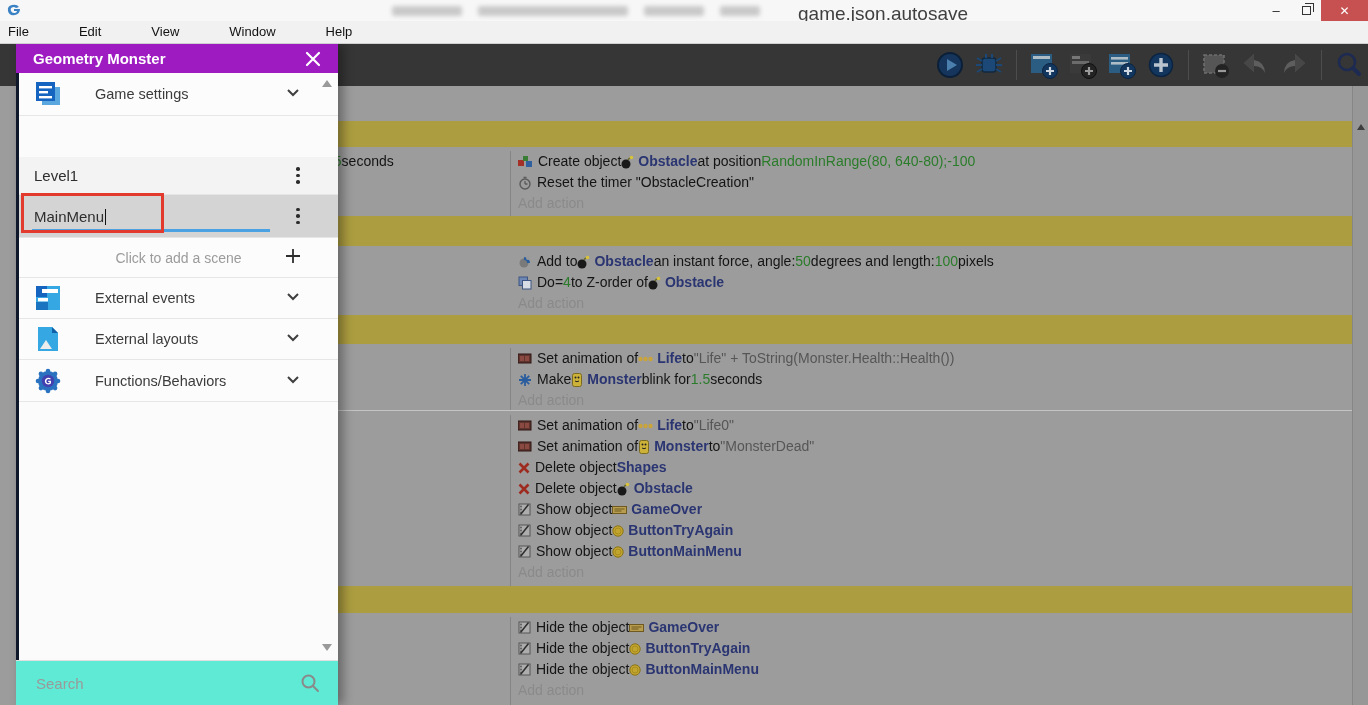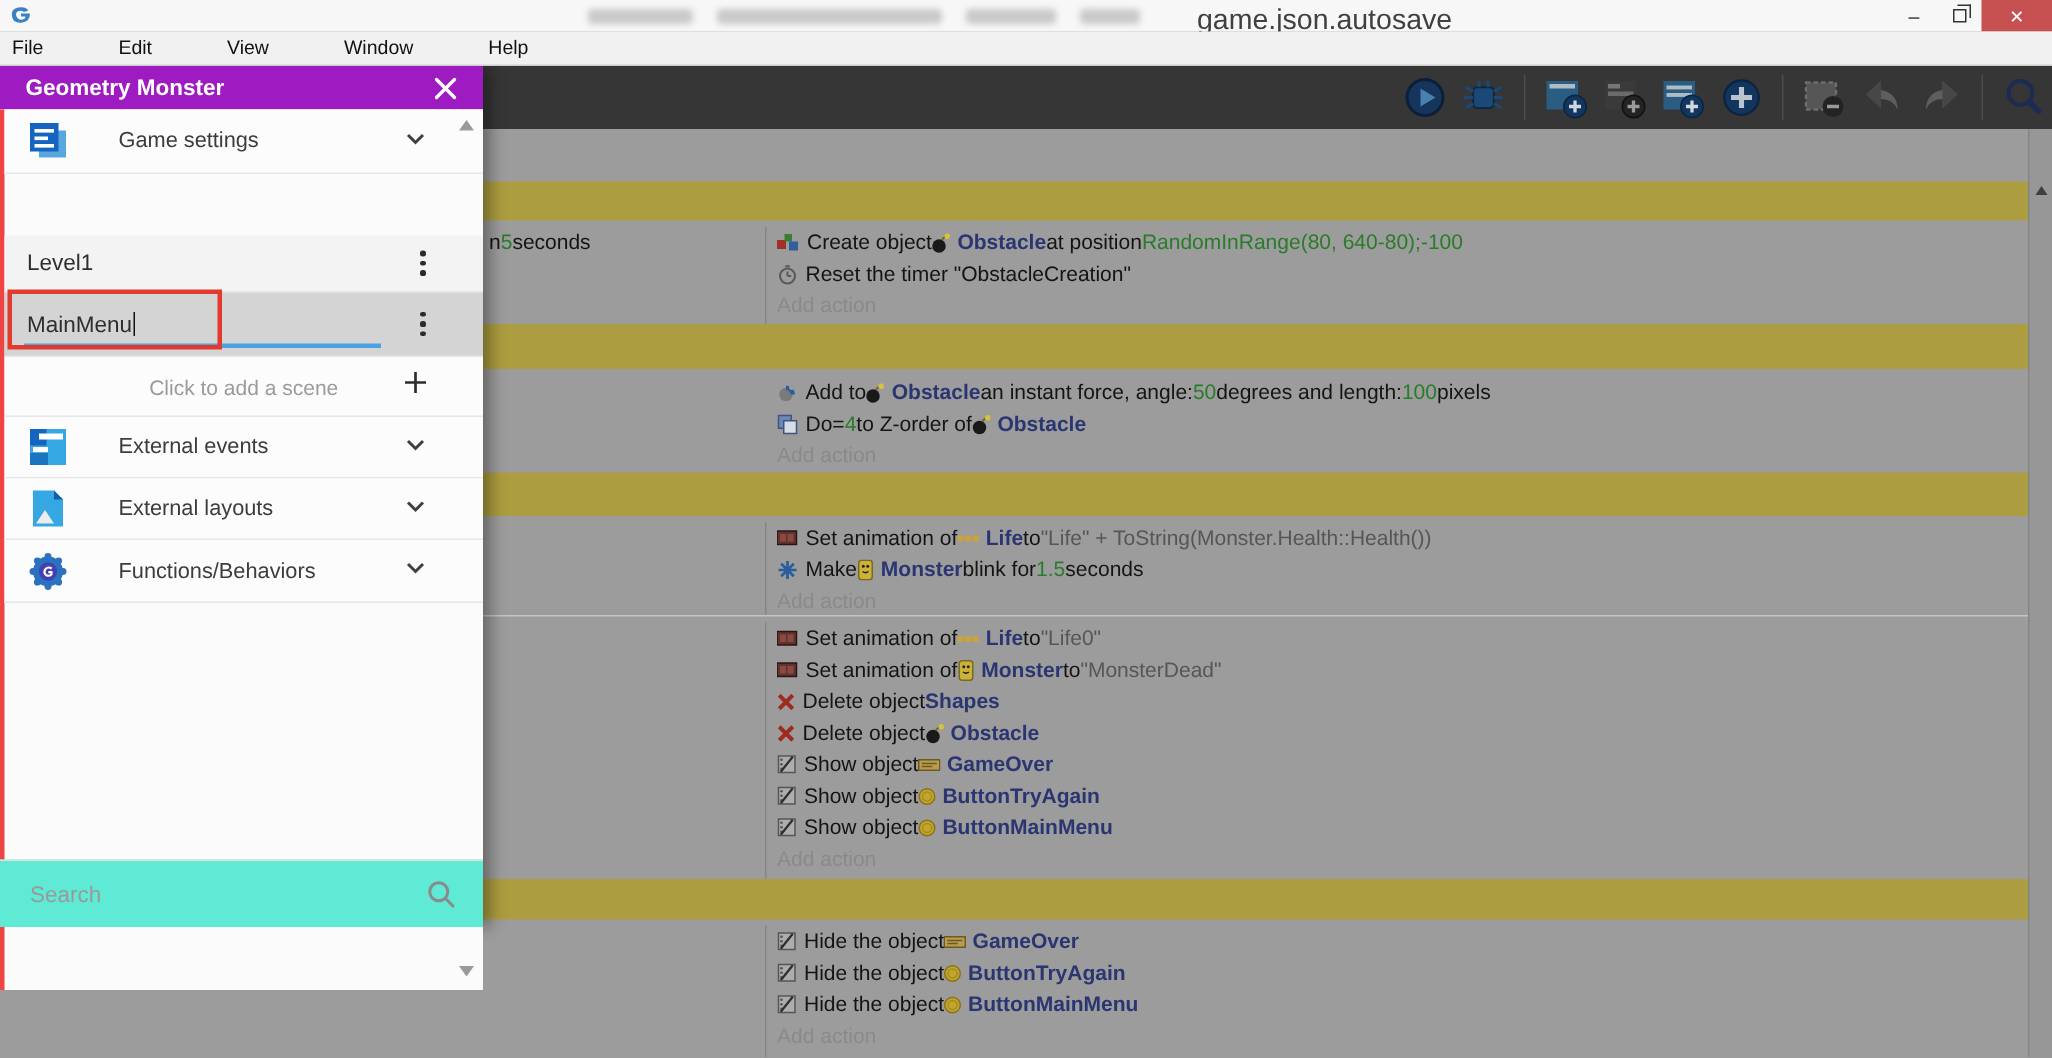--- a/index.html
+++ b/index.html
@@ -43,25 +43,25 @@
   .seg-string { color:#565656; }
   .seg-muted  { color:#8a8a8a; }
   .aicon { display:inline-flex; align-items:center; margin-right:4px; }
   .aicon.lead { margin-right:5px; }
   .div-top { border-top:1px solid #c4c4c4; }
 
   #events-scrollbar { position:absolute; left:1352px; top:86px; width:16px; height:619px; background:#979797; border-left:1px solid #868686; z-index:1; }
   #ev-sb-up { position:absolute; left:4px; top:38px; width:0; height:0; border-left:4px solid transparent; border-right:4px solid transparent; border-bottom:6px solid #3e3e3e; }
 
   
-  #drawer { position:absolute; left:0; top:44px; width:322px; height:574px; z-index:20; box-shadow:5px 0 10px rgba(0,0,0,0.35); background:#fbfbfb; }
+  #drawer { position:absolute; left:16px; top:44px; width:322px; height:661px; z-index:20; box-shadow:5px 0 10px rgba(0,0,0,0.35); background:#fbfbfb; }
   #drawer-header { position:absolute; left:0; top:0; width:322px; height:29px; background:#9d1bc1; display:flex; align-items:center; }
   #drawer-title { color:#fff; font-weight:bold; font-size:15px; margin-left:17px; }
   #drawer-close { position:absolute; right:16px; top:6px; width:18px; height:18px; display:flex; align-items:center; justify-content:center; }
-  #drawer-body { position:absolute; left:0; top:29px; width:322px; height:587px; background:#fbfbfb; border-left:3px solid #ef4444; }
+  #drawer-body { position:absolute; left:0; top:29px; width:322px; height:587px; background:#fbfbfb; border-left:3px solid #0f172a; }
   .pm-row { position:absolute; left:0; width:319px; display:flex; align-items:center; border-bottom:1px solid #e6e6e6; background:#fcfcfc; }
   .pm-icon { margin-left:15px; width:28px; height:28px; flex:none; }
   .pm-label { margin-left:33px; font-size:14.5px; color:#3c3c3c; }
   .pm-chevron { position:absolute; right:36px; }
   .pm-kebab { position:absolute; right:33px; width:14px; height:20px; display:flex; flex-direction:column; align-items:center; justify-content:center; gap:3px; }
   .pm-kebab i { width:3.5px; height:3.5px; background:#2b2b2b; border-radius:50%; }
   .scene-name { margin-left:15px; font-size:15px; color:#2e2e2e; }
   #row-add-scene { justify-content:center; }
   #add-scene-label { font-size:14px; color:#9b9b9b; }
   #add-scene-plus { position:absolute; right:36px; }

